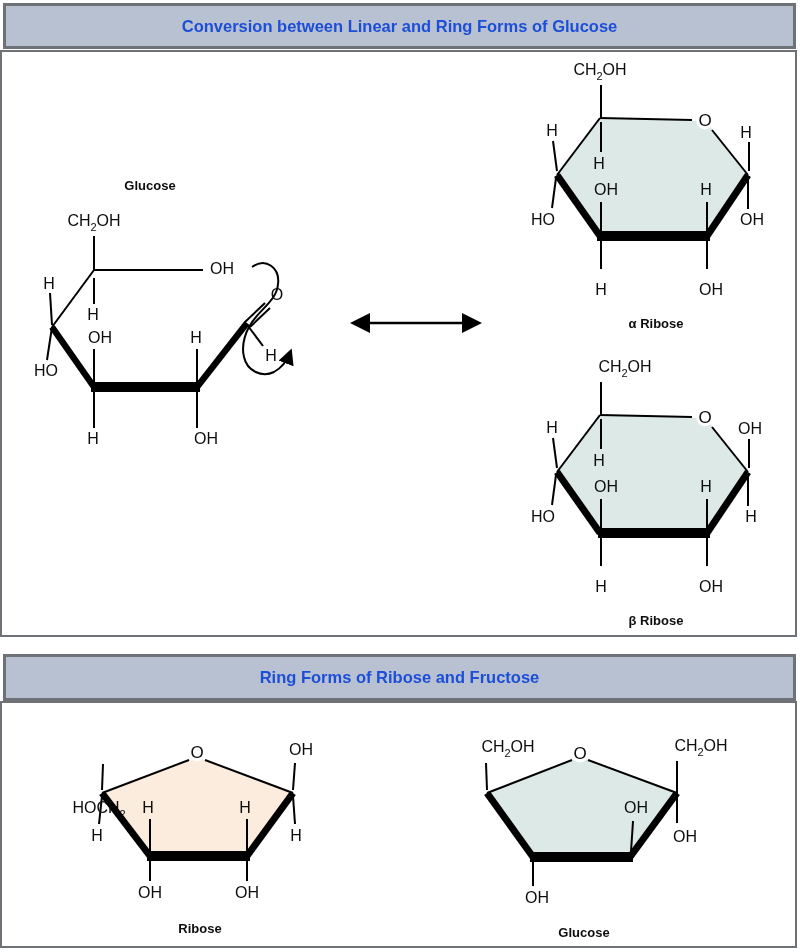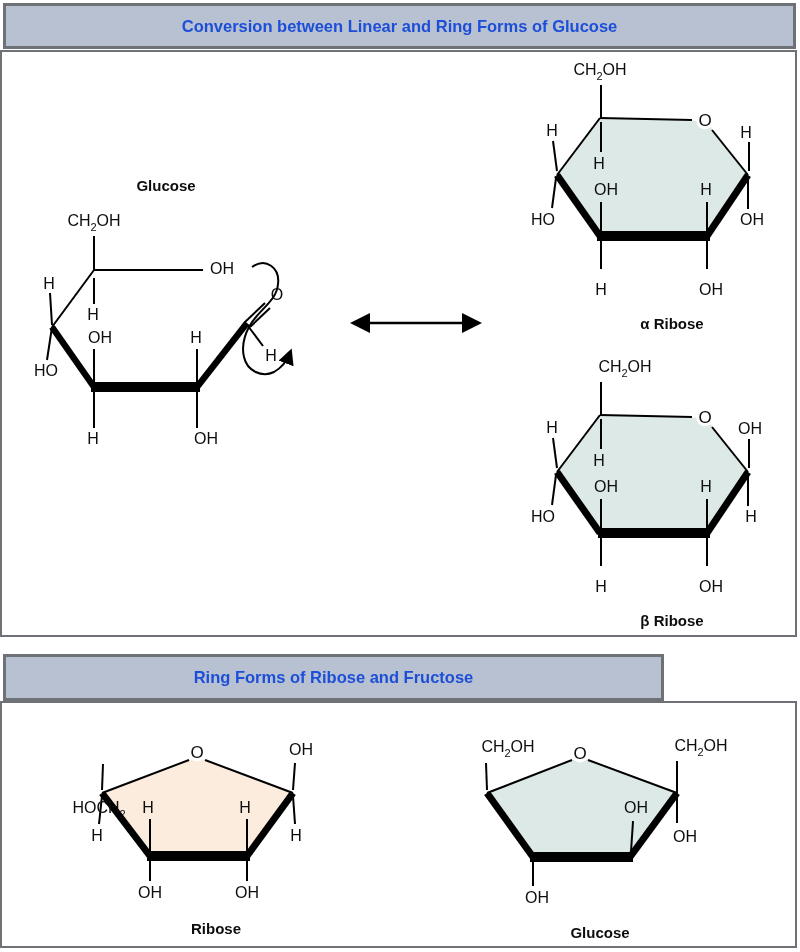--- a/index.html
+++ b/index.html
@@ -9,33 +9,33 @@
         background:#b7c1d1;border:3px solid #6e7277;
         display:flex;align-items:center;justify-content:center;
         font-weight:bold;font-size:16.5px;color:#1d4ed8;}
   .panel-body{position:absolute;box-sizing:border-box;background:#fff;border:2px solid #6e7277;}
   svg.art{position:absolute;left:0;top:0;pointer-events:none;}
   .labels{position:absolute;left:0;top:0;width:800px;height:852px;pointer-events:none;}
   .lbl{position:absolute;transform:translate(-50%,-50%);font-size:16px;line-height:1;
        white-space:nowrap;color:#0d0d0d;}
   .lbl sub{font-size:11px;line-height:1;}
   .o-ring{background:#fff;border-radius:9px;padding:1px 2px;font-size:17px;}
-  .mol-name{font-weight:bold;font-size:15px;margin-left:16px;}
+  .mol-name{font-weight:bold;font-size:13px;}
 </style>
 </head>
 <body>
 
 <div class="page">
 
   <div class="panel-header" style="left:3px;top:3px;width:793px;height:46px;">
     <span>Conversion between Linear and Ring Forms of Glucose</span>
   </div>
   <div class="panel-body" style="left:0px;top:50px;width:797px;height:587px;"></div>
 
-  <div class="panel-header" style="left:3px;top:654px;width:661px;height:47px;">
+  <div class="panel-header" style="left:3px;top:654px;width:793px;height:47px;">
     <span>Ring Forms of Ribose and Fructose</span>
   </div>
   <div class="panel-body" style="left:0px;top:701px;width:797px;height:247px;"></div>
 
   <svg class="art" width="800" height="952" viewBox="0 0 800 952">
     <defs>
       <marker id="arr" viewBox="0 0 10 10" refX="7" refY="5" markerWidth="8" markerHeight="8" orient="auto-start-reverse">
         <path d="M0,0 L10,5 L0,10 z" fill="#000"></path>
       </marker>
     </defs>

